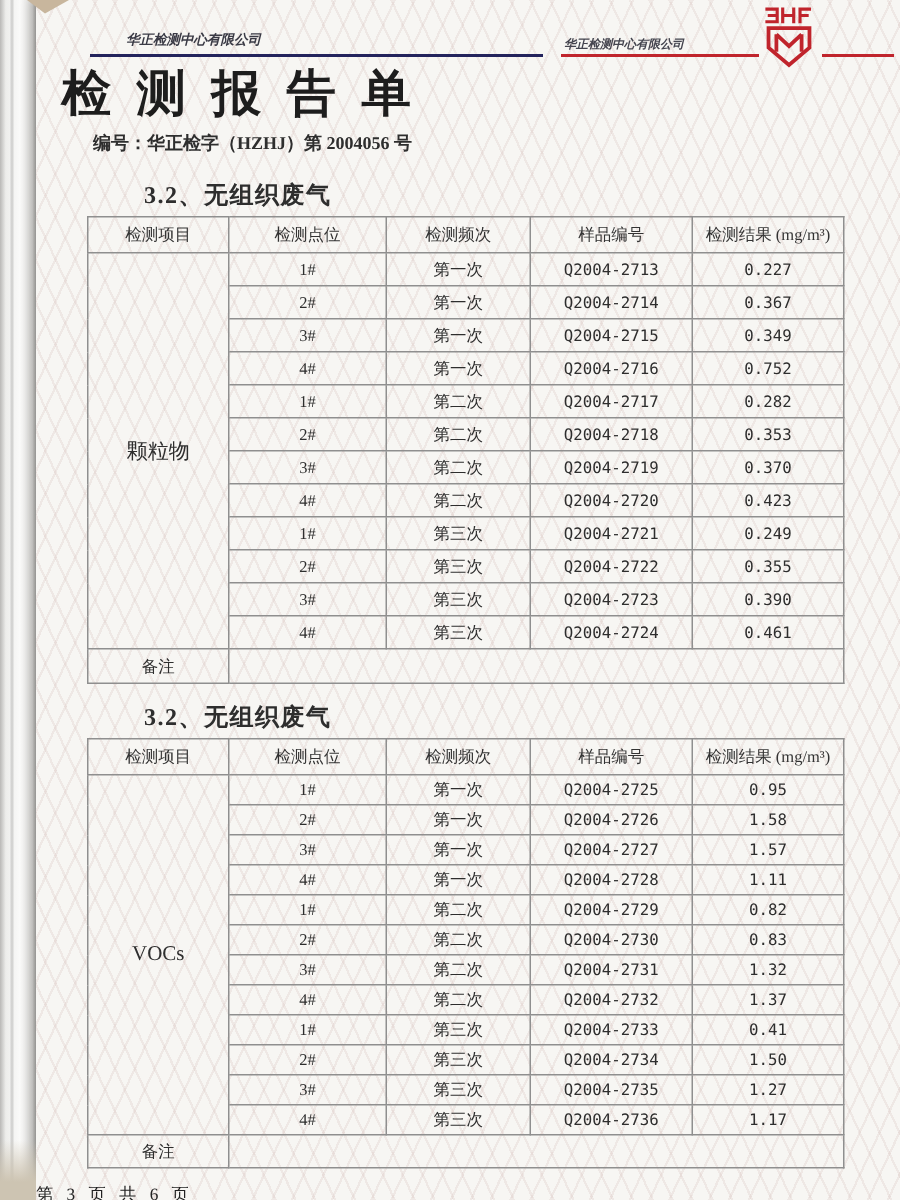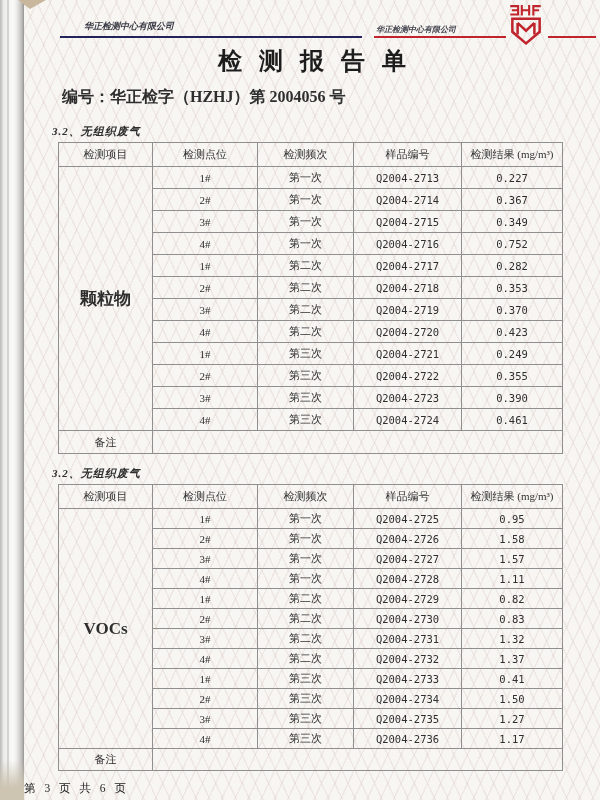--- a/index.html
+++ b/index.html
@@ -49,46 +49,46 @@
   .slogan{
     position:absolute;left:352px;top:24px;
     font-size:8px;font-weight:bold;font-style:italic;color:#44444e;white-space:nowrap;
   }
   .red-line{position:absolute;top:36px;height:2px;background:#c0242c;}
   .red-line.l{left:350px;width:132px;}
   .red-line.r{left:524px;width:48px;}
   .logo{position:absolute;left:483px;top:4px;}
 
   .title{
-    margin:0;text-align:center;
-    font-size:24px;font-weight:bold;letter-spacing:17px;padding-left:17px;
-    line-height:34px;color:#1d1d1d;font-family:Liberation Mono, monospace;
-  }
-  .report-no{margin:7px 0 16px 38px;font-size:16px;font-weight:bold;}
-  .sec-heading{margin:4px 0 3px 28px;font-size:11px;font-weight:bold;letter-spacing:1px;font-style:italic;}
+    margin:0;
+    font-size:33px;font-weight:bold;letter-spacing:17px;padding-left:17px;
+    line-height:34px;color:#1d1d1d;
+  }
+  .report-no{margin:7px 0 16px 38px;font-size:12px;font-weight:bold;}
+  .sec-heading{margin:4px 0 3px 72px;font-size:16px;font-weight:bold;letter-spacing:1px;}
   .sec2 .sec-heading{margin-top:12px;}
 
   table{
     margin-left:34px;width:504px;border-collapse:collapse;table-layout:fixed;
     background:transparent;
   }
   th,td{
     border:1px solid #8f8f8f;text-align:center;vertical-align:middle;
     white-space:nowrap;overflow:hidden;padding:0;
   }
   th{font-size:11px;font-weight:normal;color:#333;margin-top:17px;}
   td{font-size:11px;}
   .t1 thead th{height:23px;}
   .t1 tbody td{height:21px;}
   .t1 .remark-row td{height:22px;}
   .t2 thead th{height:23px;}
   .t2 tbody td{height:19px;}
   .t2 .remark-row td{height:21px;}
   .num{font-family:"DejaVu Sans Mono",monospace;font-size:10.5px;}
-  .item-cell{font-size:17px;font-weight:bold;}
+  .item-cell{font-size:14px;}
 
   .page-footer{
     margin:10px 56px 0 0;text-align:left;
     font-size:11.5px;font-weight:normal;letter-spacing:3px;color:#222;
   }
 </style>
 </head>
 <body>
 
 <div class="side-paper">

